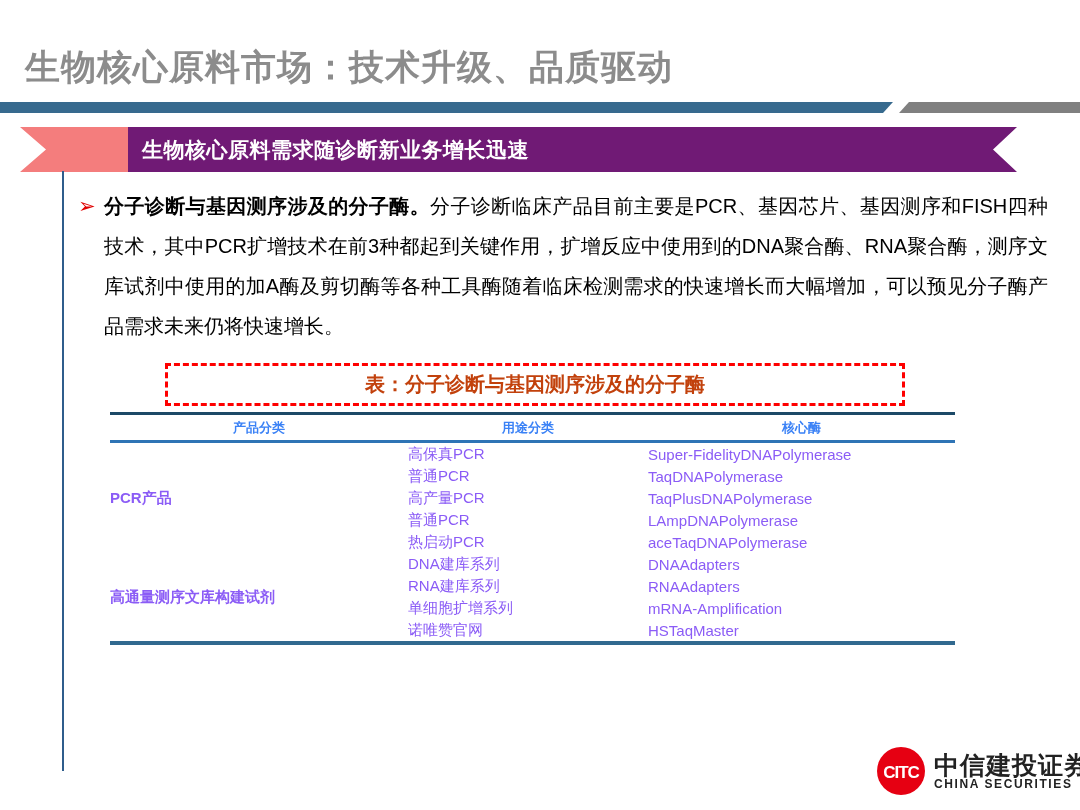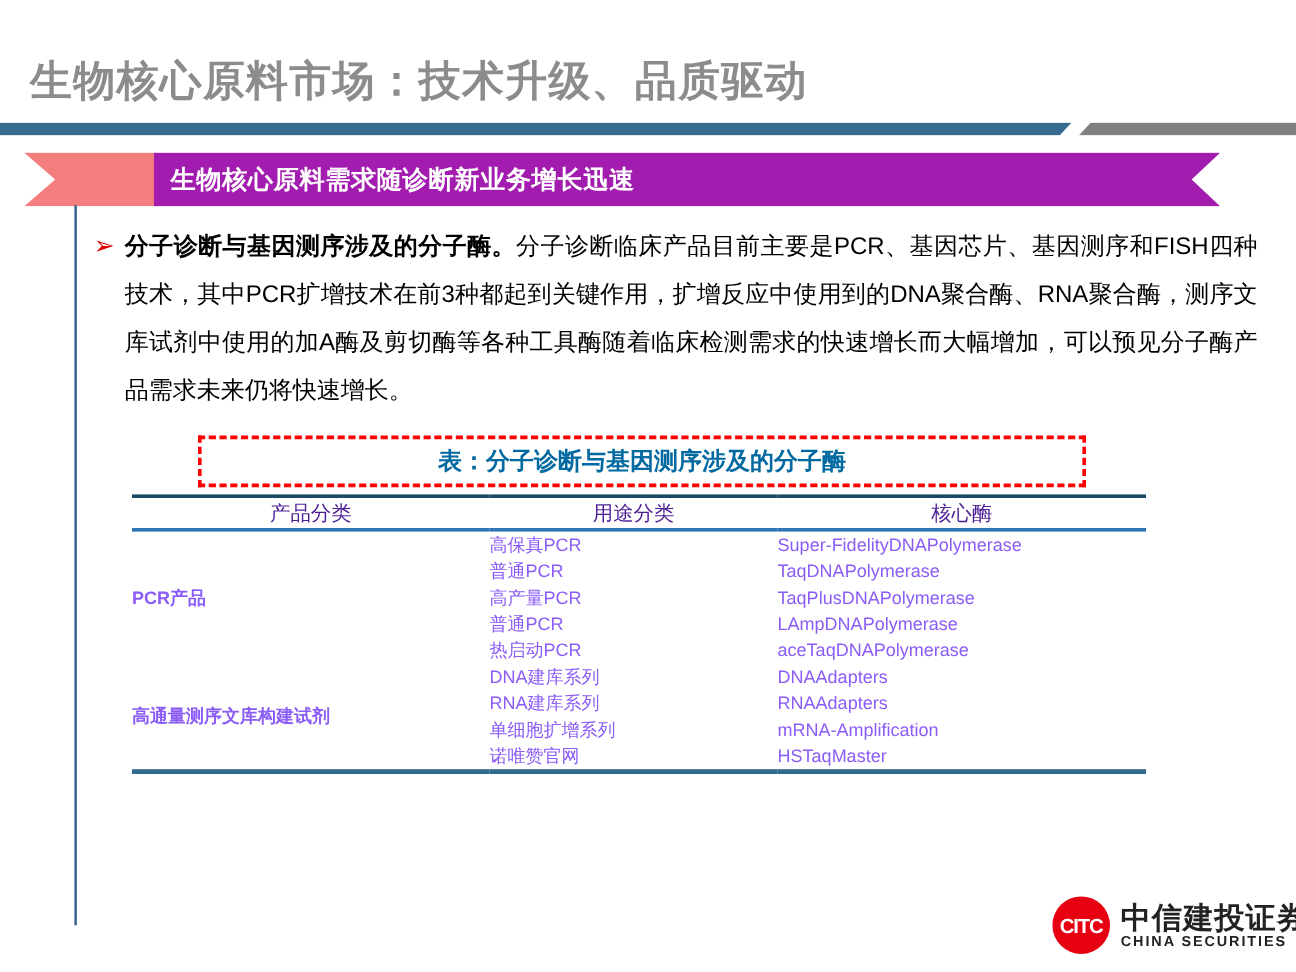--- a/index.html
+++ b/index.html
@@ -11,45 +11,45 @@
 
   
   .bar-blue{position:absolute;left:0;top:102px;width:893px;height:11px;background:#376a8e;
     clip-path:polygon(0 0,100% 0,calc(100% - 10px) 100%,0 100%);}
   .bar-gray{position:absolute;left:899px;top:102px;width:181px;height:11px;background:#808080;
     clip-path:polygon(10px 0,100% 0,100% 100%,0 100%);}
 
   
   .ribbon-red{position:absolute;left:20px;top:127px;width:112px;height:45px;background:#f47d7d;
     clip-path:polygon(0 0,100% 0,100% 100%,0 100%,26px 50%);}
-  .banner-blue{position:absolute;left:128px;top:127px;width:889px;height:45px;background:#a21caf;
+  .banner-blue{position:absolute;left:128px;top:127px;width:889px;height:45px;background:#701a75;
     clip-path:polygon(0 0,100% 0,calc(100% - 24px) 50%,100% 100%,0 100%);
     display:flex;align-items:center;}
   .banner-blue span{color:#ffffff;font-size:21px;font-weight:bold;padding-left:14px;letter-spacing:0.5px;}
 
   
   .vline{position:absolute;left:62px;top:171px;width:2px;height:600px;background:#2f5d8c;}
 
   
   .bullet-block{position:absolute;left:78px;top:186px;width:970px;display:flex;}
   .bullet-glyph{flex:0 0 26px;color:#e00000;font-size:21px;line-height:40px;}
   .bullet-text{flex:1;font-size:20px;line-height:40px;color:#000;text-align:justify;}
   .bullet-text .lead{font-weight:bold;}
 
   
   .caption-box{position:absolute;left:165px;top:363px;width:740px;height:43px;border:3px dashed #fe0000;
     box-sizing:border-box;display:flex;align-items:center;justify-content:center;}
-  .caption-box span{font-size:20px;font-weight:bold;color:#0369a1;}
+  .caption-box span{font-size:20px;font-weight:bold;color:#c2410c;}
 
   
   .tbl-wrap{position:absolute;left:110px;top:412px;width:845px;}
   table.tbl{width:845px;border-collapse:collapse;table-layout:fixed;
     border-top:3px solid #1c4967;border-bottom:4px solid #31698f;}
   table.tbl col.c1{width:298px;} table.tbl col.c2{width:240px;} table.tbl col.c3{width:307px;}
-  table.tbl th{height:25px;font-size:17px;font-weight:normal;color:#4c1d95;text-align:center;
+  table.tbl th{height:25px;font-size:13px;font-weight:bold;color:#3b82f6;text-align:center;
     border-bottom:3px solid #2e74b5;padding:0;}
   table.tbl td{height:22px;font-size:15px;color:#8b5cf6;padding:0;vertical-align:middle;}
   td.cat{font-weight:bold;text-align:left;padding-left:3px;margin-left:28px;}
   td.use,td.enzyme{text-align:left;}
 
   
   .footer-src{position:absolute;left:75px;top:786px;font-size:14px;color:#3f3f3f;}
 
   
   .logo{position:absolute;left:876px;top:746px;display:flex;align-items:center;gap:8px;}

